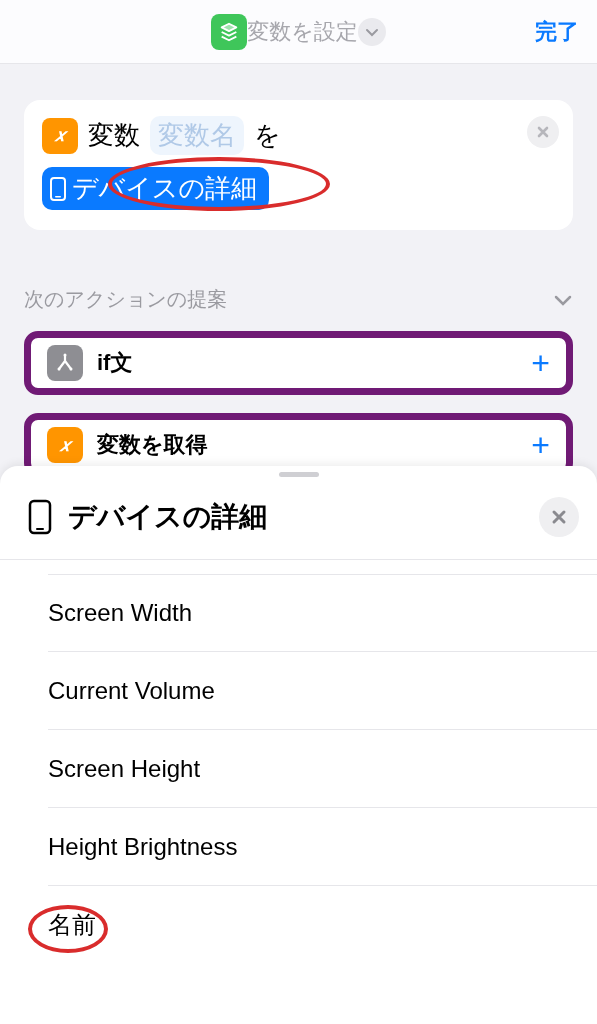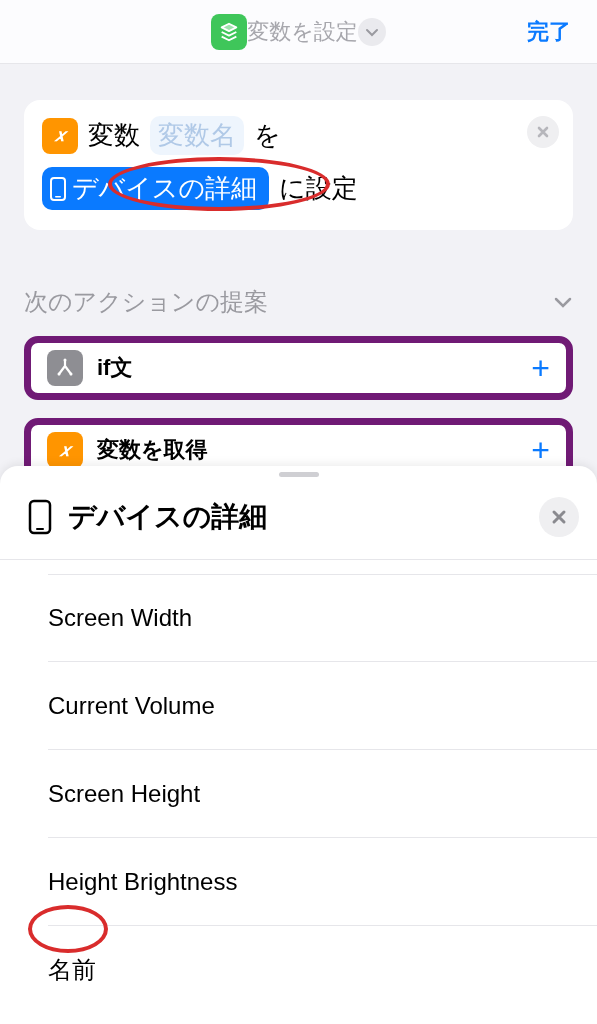--- a/index.html
+++ b/index.html
@@ -27,21 +27,21 @@
   display: flex; align-items: center; justify-content: center;
 }
 .header-icon svg { width: 22px; height: 22px; }
 .header-title { font-size: 22px; color: #a7a7ad; font-weight: 500; }
 .header-chevron {
   width: 28px; height: 28px; border-radius: 14px;
   background: #eaeaee;
   display: flex; align-items: center; justify-content: center;
 }
 .header-done {
-  position: absolute; right: 26px; top: 50%; transform: translateY(-50%);
+  position: absolute; right: 18px; top: 50%; transform: translateY(-50%);
   color: #0a7aff; font-size: 22px; font-weight: 600;
 }
 
 .content { padding: 0 24px; }
 
 .action-card {
   margin-top: 36px;
   background: #fff;
   border-radius: 16px;
   padding: 16px 18px 20px 18px;
@@ -86,21 +86,21 @@
   border: 4px solid #d92c2c;
   border-radius: 50%;
   pointer-events: none;
 }
 .annot1 { left: 66px; top: -10px; width: 222px; height: 54px; border-radius: 50% / 50%; }
 
 .suggest-header {
   margin-top: 56px;
   display: flex; justify-content: space-between; align-items: center;
   color: #9a9aa0;
-  font-size: 24px;
+  font-size: 20px;
 }
 .suggest-row {
   margin-top: 18px;
   background: #fff;
   border: 7px solid #701a75;
   border-radius: 14px;
   height: 64px;
   display: flex; align-items: center;
   padding: 0 16px;
   font-size: 22px; font-weight: 600;
@@ -136,21 +136,21 @@
 .sheet-close {
   margin-left: auto;
   width: 40px; height: 40px; border-radius: 20px;
   background: #efeff1;
   display: flex; align-items: center; justify-content: center;
 }
 .sheet-list {
   padding: 0 0 0 48px;
 }
 .sheet-item {
-  height: 88px;
+  height: 78px;
   display: flex; align-items: center;
   font-size: 24px;
   border-bottom: 1px solid #e6e6ea;
 }
 .sheet-item:first-child { border-top: 1px solid #e6e6ea; margin-top: 14px; }
 .sheet-item:last-child { border-bottom: none; }
 
 .annot2 { left: 28px; top: 905px; width: 80px; height: 48px; border-radius: 50% / 50%; z-index: 10; }
 
 svg { display: block; }
@@ -195,21 +195,20 @@
     <div class="ac-line2">
       <div class="token">
         <span class="token-phone-icon">
           <svg viewBox="0 0 16 24">
               <rect x="1" y="1" width="14" height="22" rx="3" fill="none" stroke="#fff" stroke-width="2"></rect>
               <rect x="5" y="19" width="6" height="1.5" rx="0.75" fill="#fff"></rect>
             </svg>
         </span>
         <span>デバイスの詳細</span>
       </div>
-      <span class="ac-text2">に設定</span>
       <div class="annot-circle annot1"></div>
     </div>
   </div>
 
   <div class="suggest-header">
     <span>次のアクションの提案</span>
     <svg width="20" height="20" viewBox="0 0 20 20">
         <path d="M3 7 L10 14 L17 7" fill="none" stroke="#9a9aa0" stroke-width="2.5" stroke-linecap="round"></path>
       </svg>
   </div>

